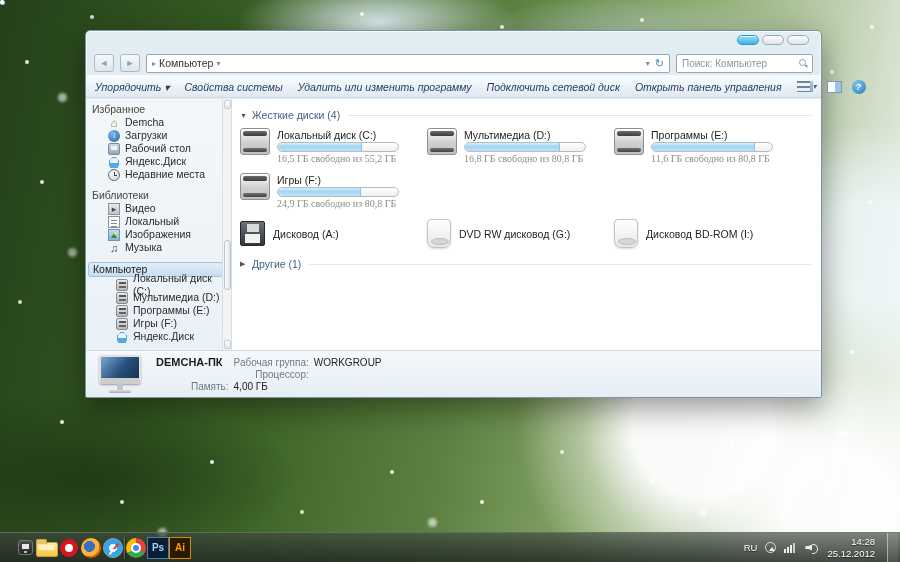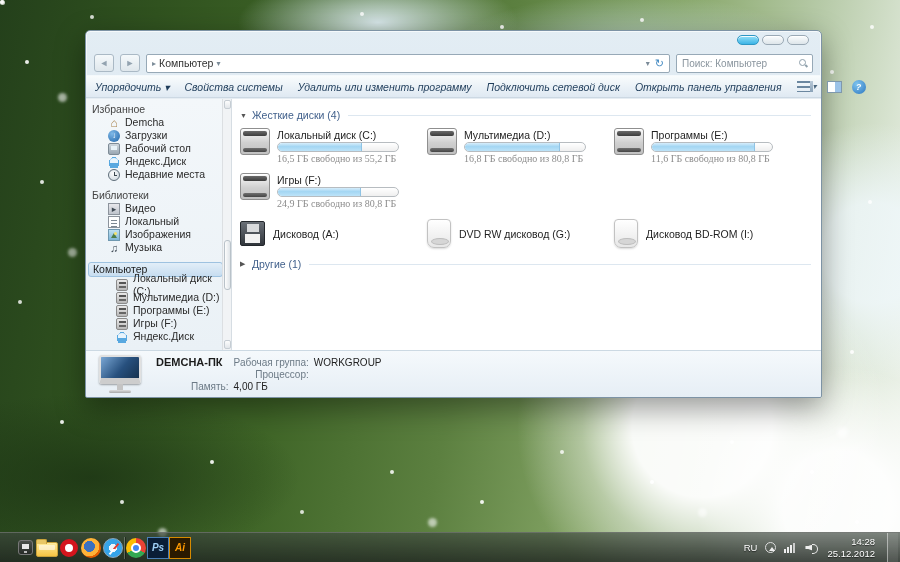--- a/index.html
+++ b/index.html
@@ -172,21 +172,21 @@
   .det-grid { display:grid; grid-template-columns:auto auto 1fr; column-gap:5px; row-gap:1px;
     font-size:10px; color:#333; align-items:baseline; }
   .det-name { font-size:11px; font-weight:bold; color:#1c1c1c; padding-right:6px; }
   .det-label { color:#6c7a86; text-align:right; }
   .det-val { color:#222; white-space:pre-wrap; }
 
   
   .taskbar { position:absolute; left:0; right:0; bottom:0; height:30px;
     background:linear-gradient(rgba(62,72,63,.68),rgba(33,40,34,.85));
     border-top:1px solid rgba(255,255,255,.28); display:flex; align-items:center; z-index:5; }
-  .tb-apps { display:flex; align-items:center; margin-left:14px;font-style:italic; }
+  .tb-apps { display:flex; align-items:center; margin-left:14px; }
   .app { width:22px; height:22px; display:flex; align-items:center; justify-content:center; position:relative; }
   .ic-start { width:15px; height:15px; border-radius:3px; border:1px solid #777; background:linear-gradient(#4a4f4a,#262a26); position:relative; }
   .ic-start::before { content:""; position:absolute; left:3px; top:3px; width:7px; height:5px; background:#e8e8e8; }
   .ic-start::after { content:""; position:absolute; left:5px; bottom:1px; width:3px; height:2px; background:#bbb; }
   .ic-folder { width:22px; height:15px; border-radius:2px; border:1px solid #c9a23a;
     background:linear-gradient(#ffec9f,#f6c443); position:relative; margin-top:3px; }
   .ic-folder::before { content:""; position:absolute; left:-1px; top:-4px; width:9px; height:4px;
     background:#e8c766; border:1px solid #c9a23a; border-bottom:none; border-radius:2px 2px 0 0; }
   .ic-folder::after { content:""; position:absolute; left:2px; top:2px; right:2px; height:5px; background:rgba(255,255,255,.55); border-radius:1px; }
   .ic-opera { width:18px; height:18px; border-radius:50%; border:5px solid #d4151d; background:#fff; }

